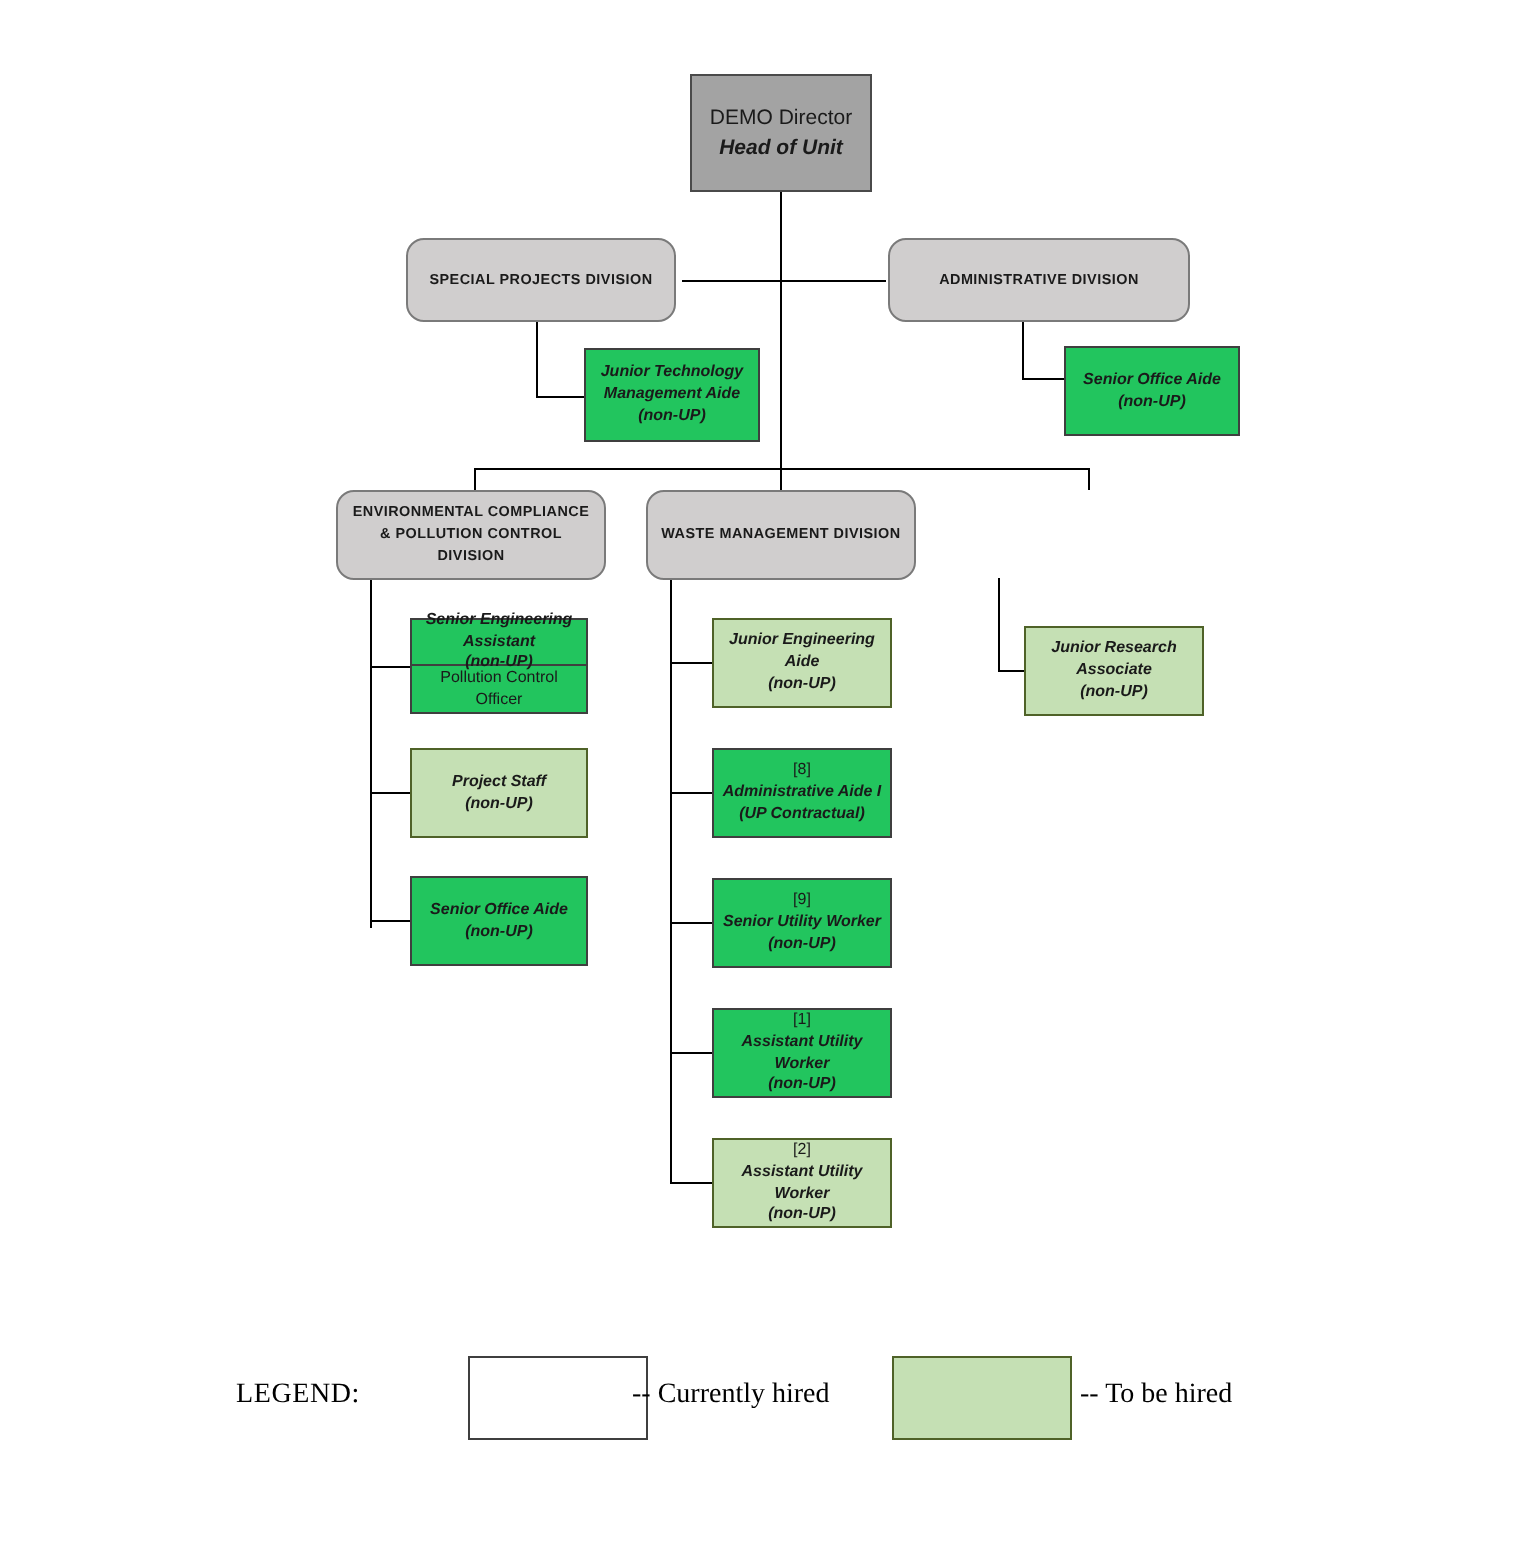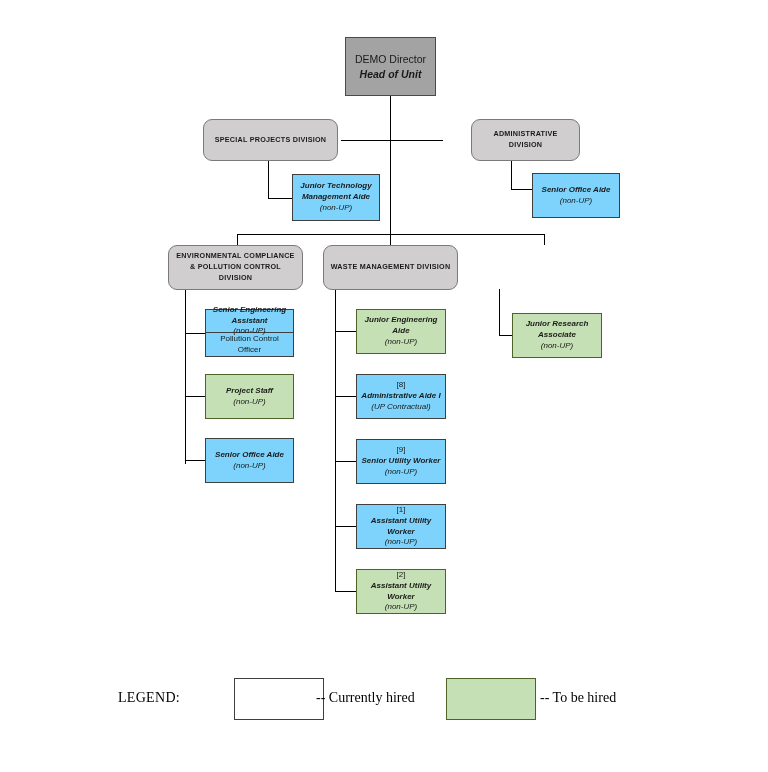--- a/index.html
+++ b/index.html
@@ -47,30 +47,30 @@
     font-size: 7.2px;
     font-weight: bold;
     letter-spacing: 0.25px;
     color: #1a1a1a;
     line-height: 1.5;
     padding: 2px 4px;
   }
 
   
   .staff-box {
-    background: #7dd3fc;
+    background: #22c55e;
     border: 1px solid #3f3f3f;
     font-size: 8px;
     color: #1a1a1a;
     line-height: 1.35;
     padding: 2px 3px;
   }
   .staff-box.green { background: #c5e0b4; border-color: #4f6228; }
   .staff-box .title { font-weight: bold; font-style: italic; }
-  .staff-box .sub   { font-style: italic; font-weight: normal; }
+  .staff-box .sub   { font-style: italic; font-weight: bold; }
   .staff-box .num   { font-weight: normal; font-style: normal; }
   .staff-box .plain { font-weight: normal; font-style: normal; }
 
   
   .split-box { justify-content: flex-start; padding: 0; }
   .split-box .cell {
     width: 100%;
     box-sizing: border-box;
     display: flex;
     flex-direction: column;
@@ -165,21 +165,21 @@
 
   <div class="node head-box" style="left:345px; top:37px; width:91px; height:59px;">
     <span class="l1">DEMO Director</span>
     <span class="l2">Head of Unit</span>
   </div>
 
   <div class="node div-box" style="left:203px; top:119px; width:135px; height:42px;">
     <span>SPECIAL PROJECTS DIVISION</span>
   </div>
 
-  <div class="node div-box" style="left:444px; top:119px; width:109px; height:42px;margin-left:27px;">
+  <div class="node div-box" style="left:444px; top:119px; width:151px; height:42px;">
     <span>ADMINISTRATIVE DIVISION</span>
   </div>
 
   <div class="node staff-box" style="left:292px; top:174px; width:88px; height:47px;">
     <span class="title">Junior Technology Management Aide</span>
     <span class="sub">(non-UP)</span>
   </div>
 
   <div class="node staff-box" style="left:532px; top:173px; width:88px; height:45px;">
     <span class="title">Senior Office Aide</span>

